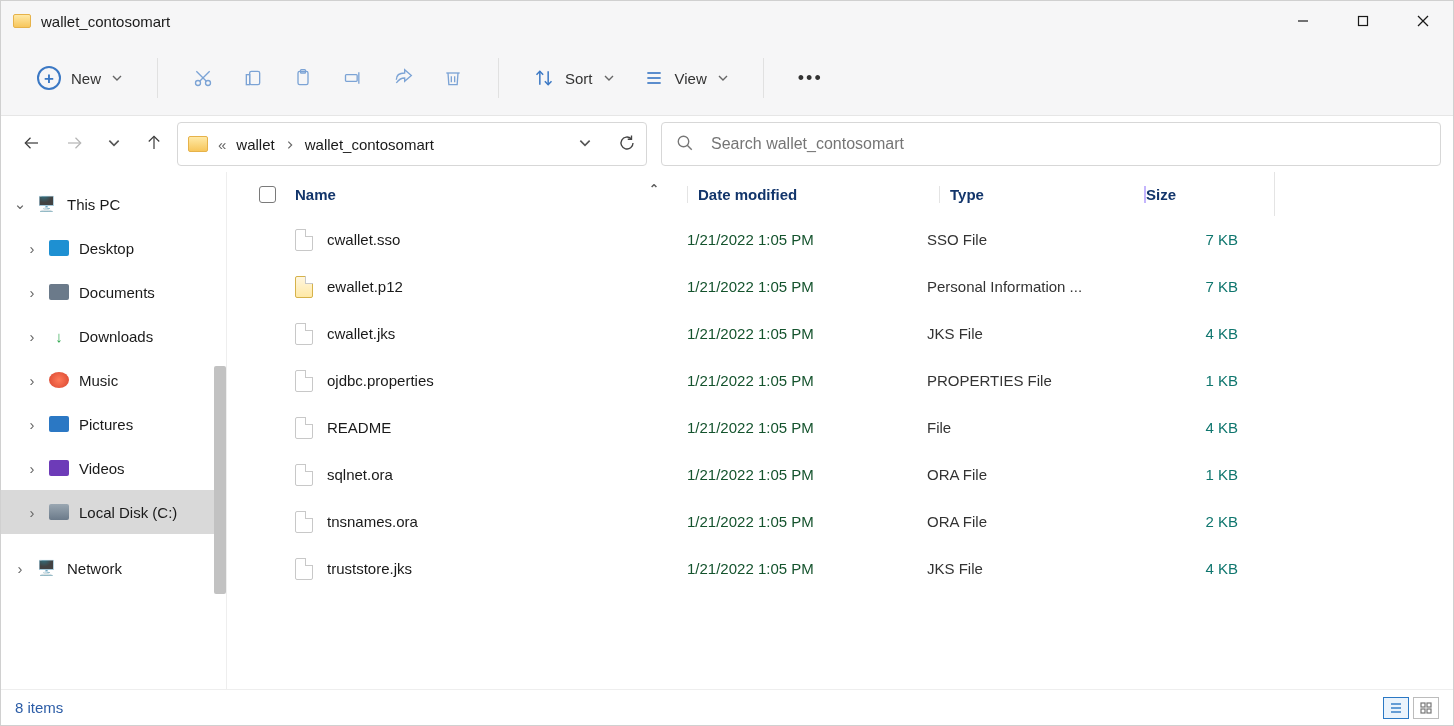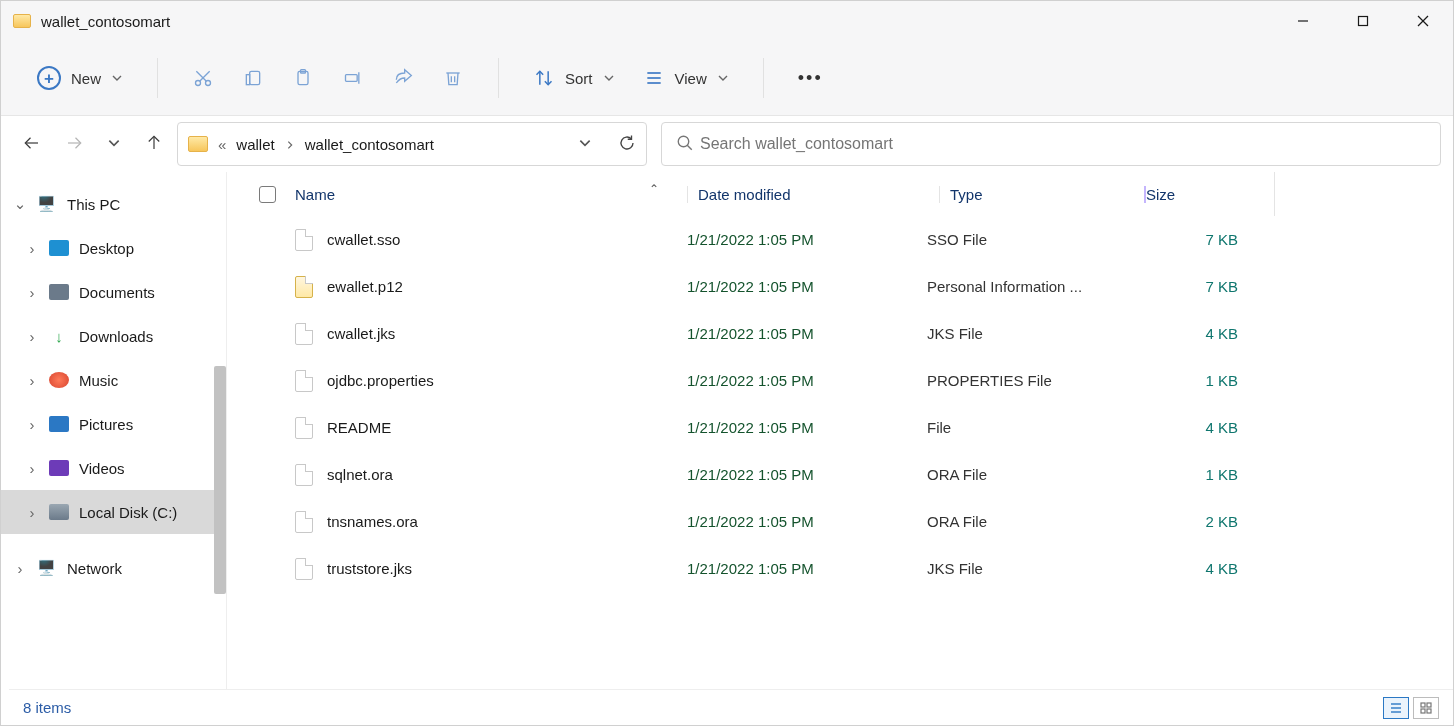--- a/index.html
+++ b/index.html
@@ -25,36 +25,36 @@
 
   
   .navrow { height:56px; display:flex; align-items:center; gap:14px; padding:0 12px 0 22px; }
   .nav-arrows { display:flex; align-items:center; gap:24px; color:#5c5c5c; }
   .nav-arrows .disabled { color:#b4b4b4; }
   .addrbar { flex:0 0 470px; height:44px; border:1px solid #d7d7d7; border-radius:4px; display:flex; align-items:center; padding:0 10px; gap:10px; }
   .addrbar .folder-ico { width:20px; height:16px; background:linear-gradient(#ffe9a6,#f7c65c); border:1px solid #e6b24a; border-radius:2px; }
   .crumb { display:flex; align-items:center; gap:10px; }
   .crumb-sep svg { width:10px; height:10px; color:#666; }
   .addr-tail { margin-left:auto; display:flex; align-items:center; gap:26px; color:#444; }
-  .searchbox { flex:1; height:44px; border:1px solid #d7d7d7; border-radius:4px; display:flex; align-items:center; padding:0 14px; gap:4px; color:#666; }
+  .searchbox { flex:1; height:44px; border:1px solid #d7d7d7; border-radius:4px; display:flex; align-items:center; padding:0 14px; gap:15px; color:#666; }
   .searchbox input { border:none; outline:none; font-size:16px; flex:1; background:transparent; }
 
   
   .body { flex:1; display:flex; min-height:0; }
   .sidebar { width:226px; border-right:1px solid #eee; padding-top:10px; position:relative; }
   .sidebar-scroll { position:absolute; right:0; top:194px; width:12px; height:228px; background:#c2c2c2; border-radius:2px; }
   .nav-item { display:flex; align-items:center; gap:10px; height:44px; padding-left:12px; }
   .nav-item.child { padding-left:24px; }
   .nav-item.selected { background:#d9d9d9; }
   .expander { width:14px; text-align:center; color:#666; }
   .nav-ico { width:20px; height:16px; display:flex; align-items:center; justify-content:center; }
 
   
   .filearea { flex:1; display:flex; flex-direction:column; min-width:0; }
-  .cols { display:flex; align-items:center; height:44px; color:#12356b; font-size:15px; padding-left:32px; }
+  .cols { display:flex; align-items:center; height:44px; color:#12356b; font-size:15px; padding-left:32px;font-weight:bold; }
   .cols .chk { width:36px; display:flex; align-items:center; }
   .cols .chk-box { width:17px; height:17px; border:1.5px solid #7a7a7a; border-radius:3px; }
   .col-name { flex:0 0 392px; position:relative; }
   .sort-caret { position:absolute; right:28px; top:-4px; color:#5b5b5b; font-size:12px; }
   .col-date { flex:0 0 240px; border-left:1px solid #e4e4e4; padding-left:10px; }
   .col-type { flex:0 0 205px; border-left:1px solid #e4e4e4; padding-left:10px;margin-left:12px; }
   .col-size { flex:0 0 130px; border-left:2px solid #c4b5fd; }
   .col-end { border-left:1px solid #e4e4e4; height:100%; }
 
   .rows { flex:1; overflow:auto; }
@@ -62,21 +62,21 @@
   .row .chk { width:36px; }
   .cell-name { flex:0 0 392px; display:flex; align-items:center; gap:14px; }
   .file-ico { width:18px; height:22px; border:1px solid #c8c8c8; background:#fff; position:relative; border-radius:2px; }
   .file-ico::after { content:""; position:absolute; right:-1px; top:-1px; width:7px; height:7px; background:#fff; border-left:1px solid #c8c8c8; border-bottom:1px solid #c8c8c8; }
   .file-ico.cert { border-color:#d6b24a; background:linear-gradient(#fff6df,#ffe9a6); }
   .cell-date { flex:0 0 240px; color:#14532d; }
   .cell-type { flex:0 0 205px; color:#333; white-space:nowrap; overflow:hidden; text-overflow:ellipsis; padding-right:10px; }
   .cell-size { flex:0 0 130px; color:#0f766e; text-align:right; padding-right:24px; }
 
   
-  .status { height:36px; border-top:1px solid #eee; display:flex; align-items:center; padding:0 14px; color:#2b5ca6; font-size:15px;margin-left:8px; }
+  .status { height:36px; border-top:1px solid #eee; display:flex; align-items:center; padding:0 14px; color:#2b5ca6; font-size:15px; }
   .status .view-toggles { margin-left:auto; display:flex; gap:4px; }
   .vt { width:26px; height:22px; border:1px solid #bcbcbc; display:flex; align-items:center; justify-content:center; }
   .vt.active { border-color:#2b78c4; background:#eaf3fc; }
 </style>
 </head>
 <body>
 
 <div class="window">
 
   <div class="titlebar">

